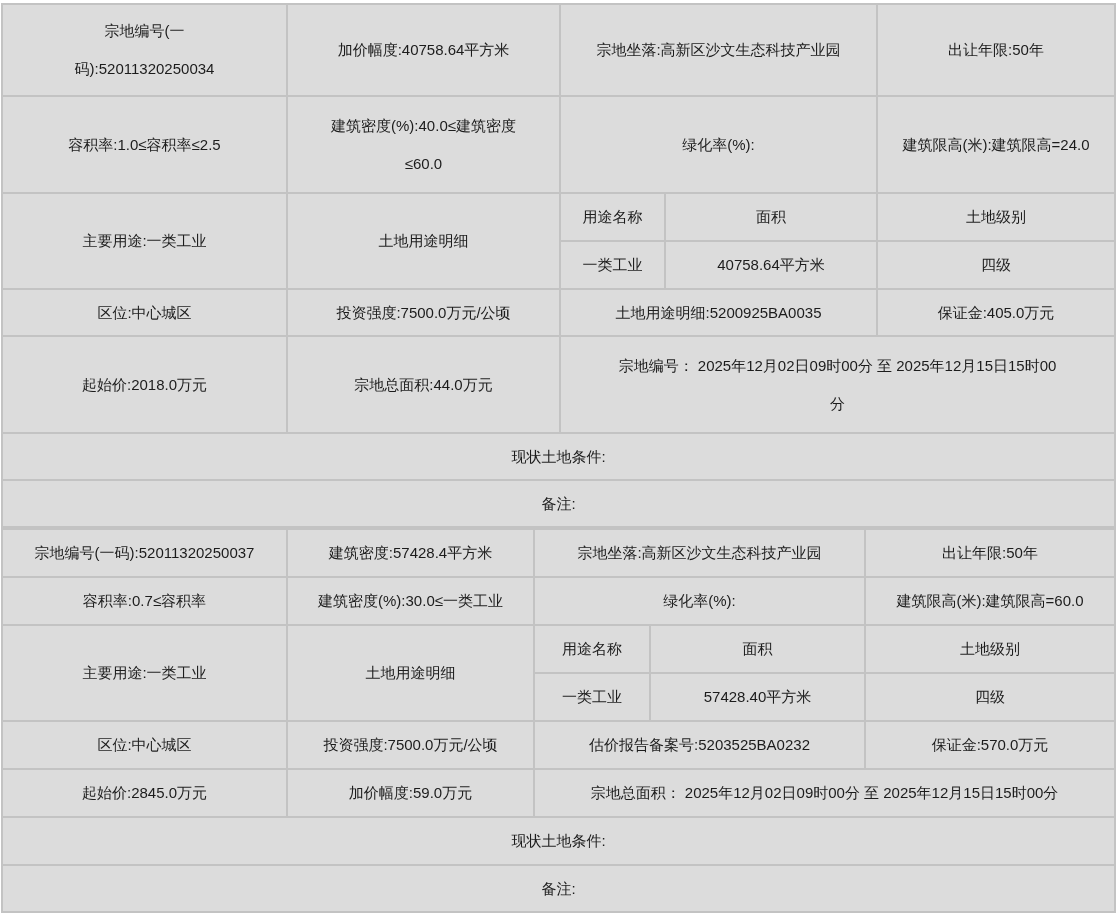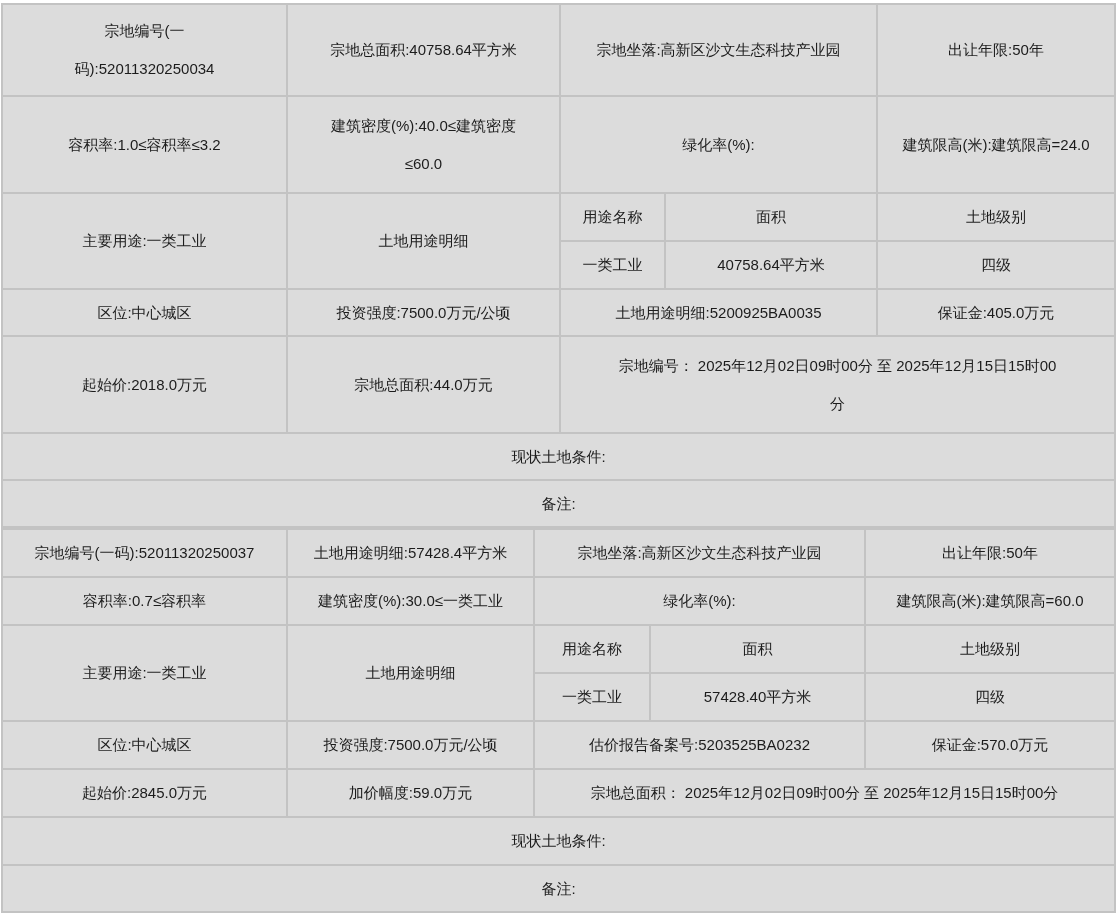--- a/index.html
+++ b/index.html
@@ -55,26 +55,26 @@
       <col style="width:285px">
         <col style="width:273px">
         <col style="width:105px">
         <col style="width:212px">
         <col style="width:238px">
     </colgroup>
     <tbody>
       <tr class="r1">
         <td>宗地编号(一
 码):52011320250034</td>
-        <td>宗地总面积:40758.64平方米</td>
+        <td>加价幅度:40758.64平方米</td>
         <td colspan="2">宗地坐落:高新区沙文生态科技产业园</td>
         <td>出让年限:50年</td>
       </tr>
       <tr class="r2">
-        <td>容积率:1.0≤容积率≤3.2</td>
+        <td>容积率:1.0≤容积率≤2.5</td>
         <td>建筑密度(%):40.0≤建筑密度
 ≤60.0</td>
         <td colspan="2">绿化率(%):</td>
         <td>建筑限高(米):建筑限高=24.0</td>
       </tr>
       <tr class="r3a">
         <td rowspan="2">主要用途:一类工业</td>
         <td rowspan="2">土地用途明细</td>
         <td>用途名称</td>
         <td>面积</td>
@@ -110,21 +110,21 @@
     <colgroup>
       <col style="width:285px">
         <col style="width:247px">
         <col style="width:116px">
         <col style="width:215px">
         <col style="width:250px">
     </colgroup>
     <tbody>
       <tr class="r1">
         <td>宗地编号(一码):52011320250037</td>
-        <td>土地用途明细:57428.4平方米</td>
+        <td>建筑密度:57428.4平方米</td>
         <td colspan="2">宗地坐落:高新区沙文生态科技产业园</td>
         <td>出让年限:50年</td>
       </tr>
       <tr class="r2">
         <td>容积率:0.7≤容积率</td>
         <td>建筑密度(%):30.0≤一类工业</td>
         <td colspan="2">绿化率(%):</td>
         <td>建筑限高(米):建筑限高=60.0</td>
       </tr>
       <tr class="r3a">

